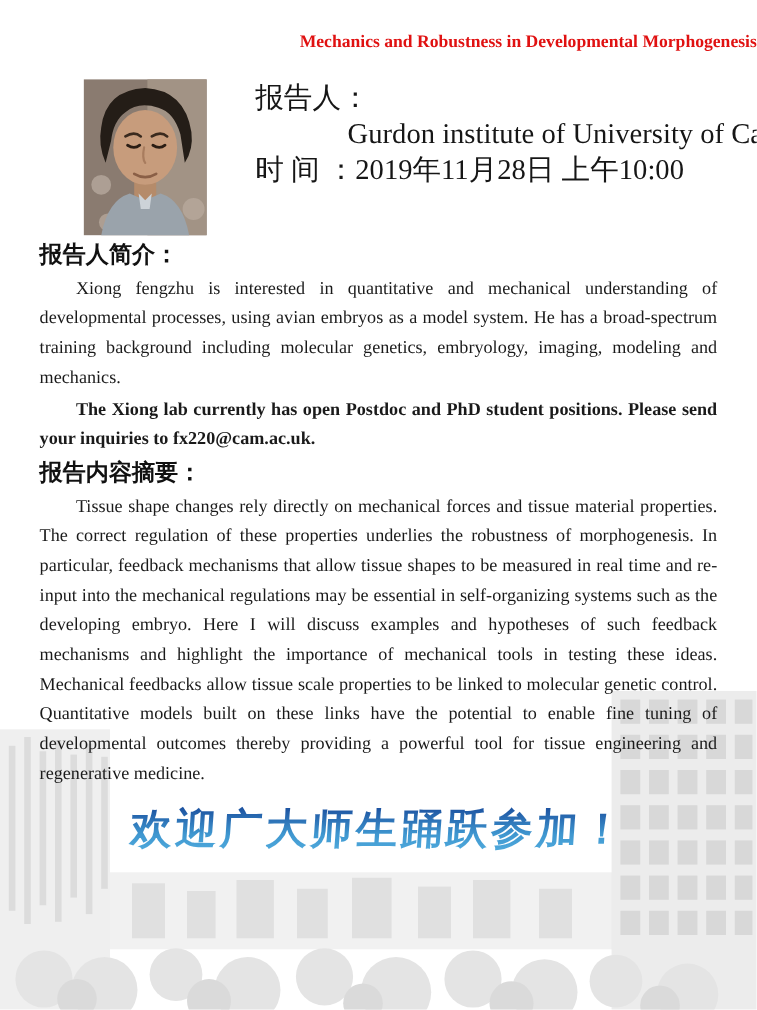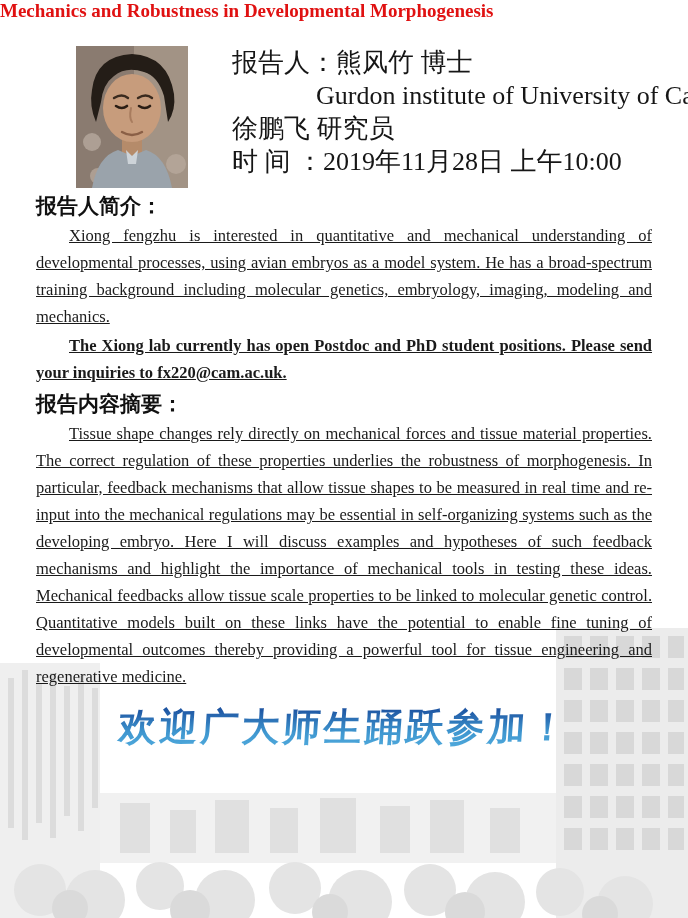--- a/index.html
+++ b/index.html
@@ -19,40 +19,40 @@
   }
   .banner-logo{width:70px;height:58px;flex:0 0 auto;margin-right:6px;}
   .banner-title{
     font-family:"Liberation Sans","DejaVu Sans",sans-serif;
     font-size:38px;font-weight:bold;color:#ffffff;letter-spacing:6px;
     text-shadow:0 2px 3px rgba(8,20,70,.55);white-space:nowrap;
   }
 
   
   .en-title{
-    text-align:left;font-weight:bold;font-size:19px;color:#e01111;
+    margin-top:30px;text-align:right;font-weight:bold;font-size:16px;color:#e01111;
     font-family:"Liberation Serif","DejaVu Serif",serif;
   }
 
   
   .info-row{margin:24px 36px 0 76px;display:flex;align-items:flex-start;}
   .photo{width:112px;height:142px;flex:0 0 auto;display:block;}
   .info-list{margin-left:44px;font-size:26px;line-height:33px;white-space:nowrap;}
   .info-line{display:flex;}
   .info-label{flex:0 0 auto;}
   .info-cont{padding-left:84px;font-family:"Liberation Serif","DejaVu Serif",serif;}
 
   
   .section-heading{
     margin:4px 36px 0;font-family:"Liberation Sans","DejaVu Sans",sans-serif;
     font-size:21px;font-weight:bold;color:#111;line-height:28px;
   }
   .body-para{
     margin:2px 36px 0;font-size:16.5px;line-height:27px;text-align:justify;
-    text-indent:2em;color:#1a1a1a;text-decoration:underline;
+    text-indent:2em;color:#1a1a1a;
   }
   .body-para.bold{font-weight:bold;}
 
   
   .welcome{
     margin-top:12px;text-align:center;
     font-family:"Liberation Sans","DejaVu Sans",sans-serif;
     font-size:38px;font-weight:bold;letter-spacing:3px;
     transform:skewX(-4deg);
     color:#2a6db5;
@@ -170,25 +170,23 @@
       <path d="M38,52 q8,-5 14,0" stroke="#3a2a1e" stroke-width="2.4" fill="none" stroke-linecap="round"></path>
       <path d="M62,52 q8,-5 14,0" stroke="#3a2a1e" stroke-width="2.4" fill="none" stroke-linecap="round"></path>
       <path d="M40,60 q6,4 11,0" stroke="#2a1d14" stroke-width="2.6" fill="none" stroke-linecap="round"></path>
       <path d="M63,60 q6,4 11,0" stroke="#2a1d14" stroke-width="2.6" fill="none" stroke-linecap="round"></path>
       <path d="M55,62 q-2,10 1,14" stroke="#a87c5e" stroke-width="2" fill="none" stroke-linecap="round"></path>
       <path d="M46,86 q10,6 20,0" stroke="#8a5f46" stroke-width="2.4" fill="none" stroke-linecap="round"></path>
     </svg>
     <div class="info-list">
       <div class="info-line">
         <span class="info-label">报告人：</span>
-        <span>熊风竹 博士</span>
       </div>
       <div class="info-cont">Gurdon institute of University of Cambridge</div>
       <div class="info-line">
-        <span>徐鹏飞 研究员</span>
       </div>
       <div class="info-line">
         <span class="info-label">时 间 ：</span>
         <span>2019年11月28日 上午10:00</span>
       </div>
     </div>
   </div>
 
   <div class="section-heading">报告人简介：</div>
   <p class="body-para">Xiong fengzhu is interested in quantitative and mechanical understanding of developmental processes, using avian embryos as a model system. He has a broad-spectrum training background including molecular genetics, embryology, imaging, modeling and mechanics.</p>

